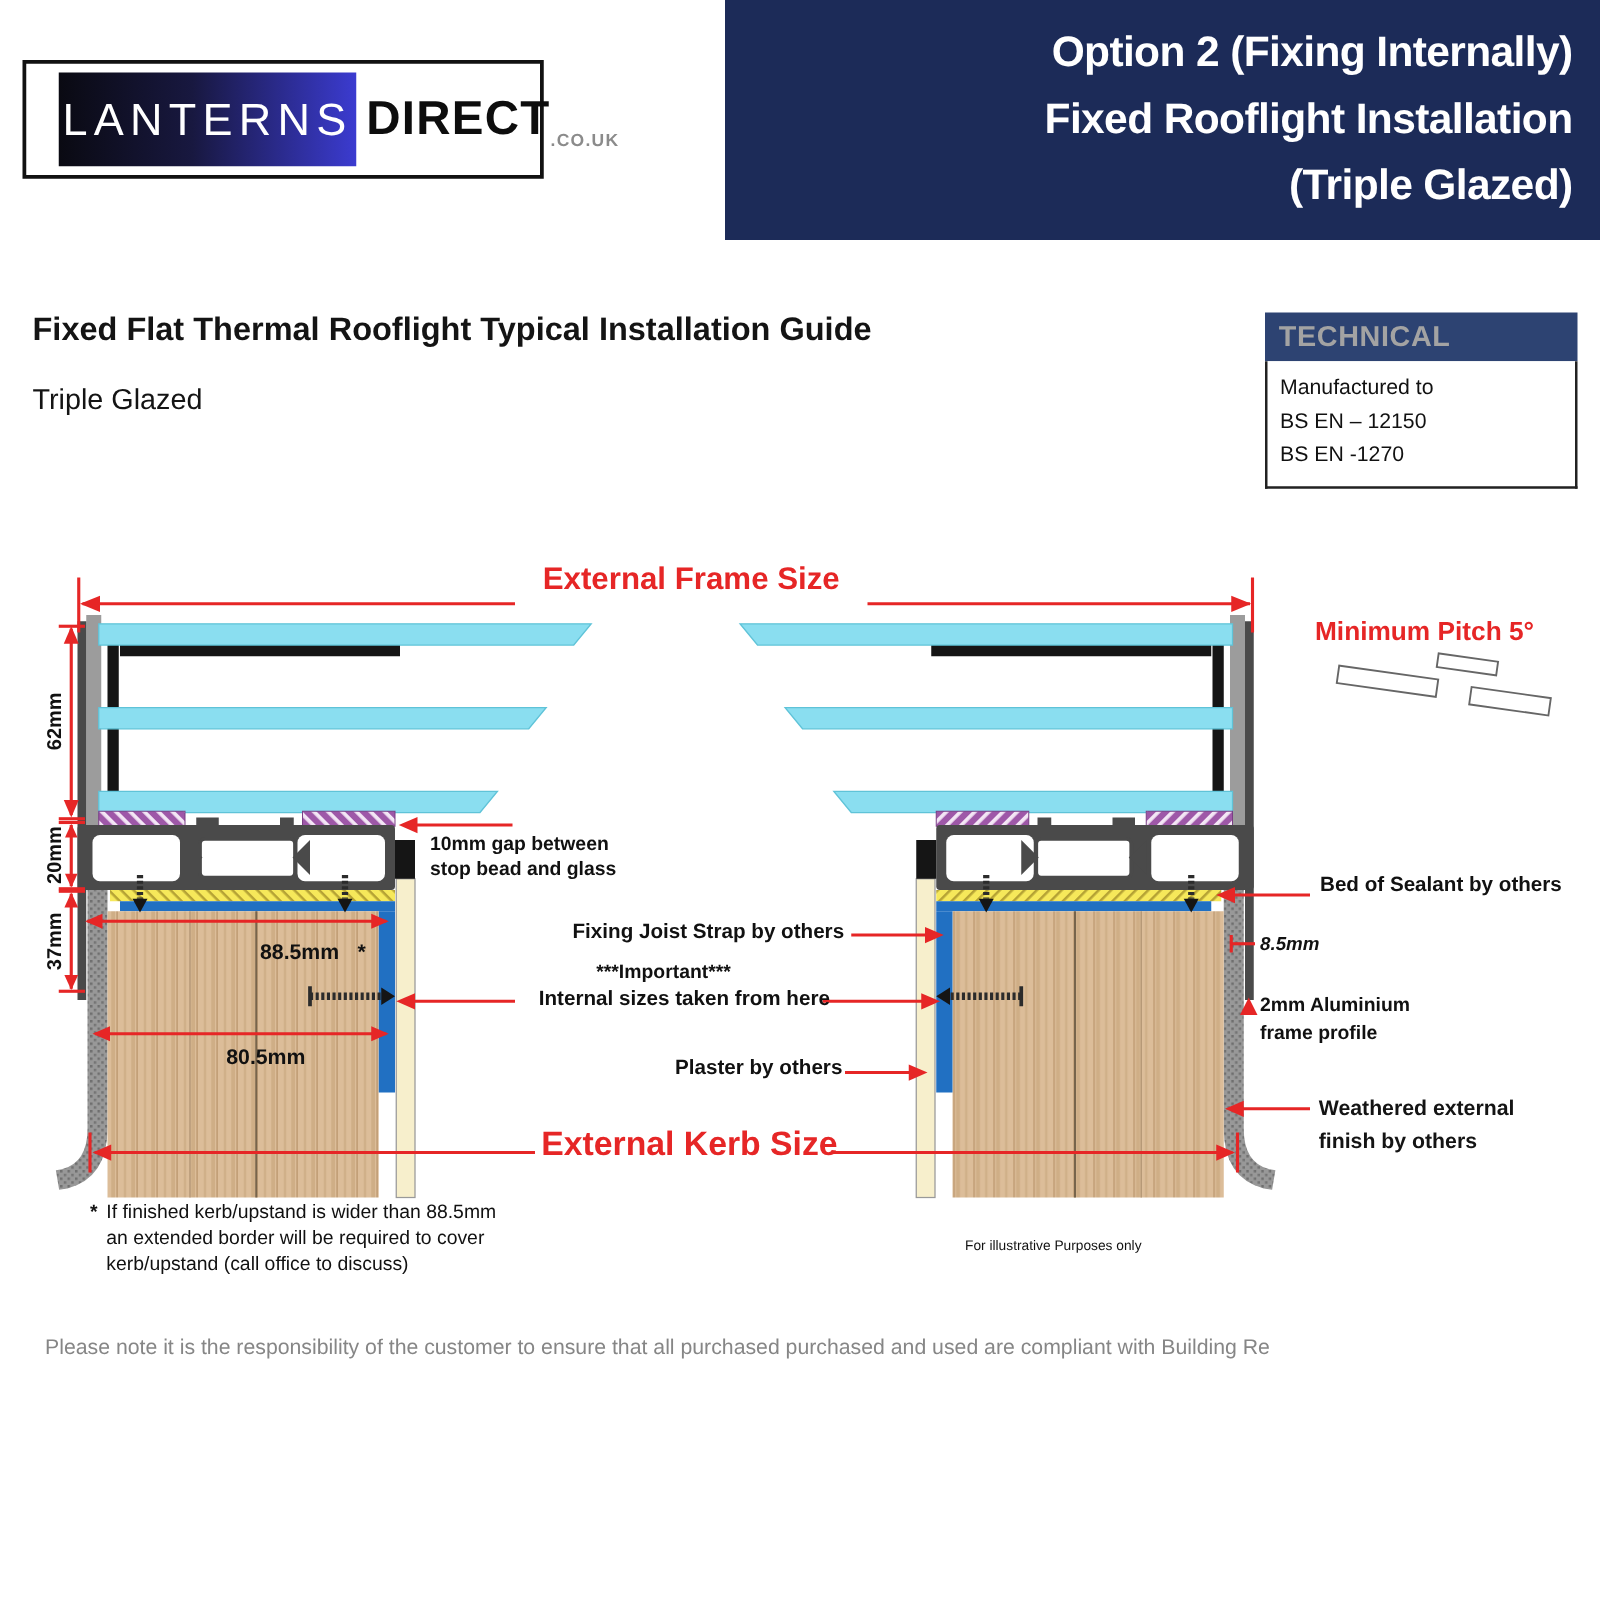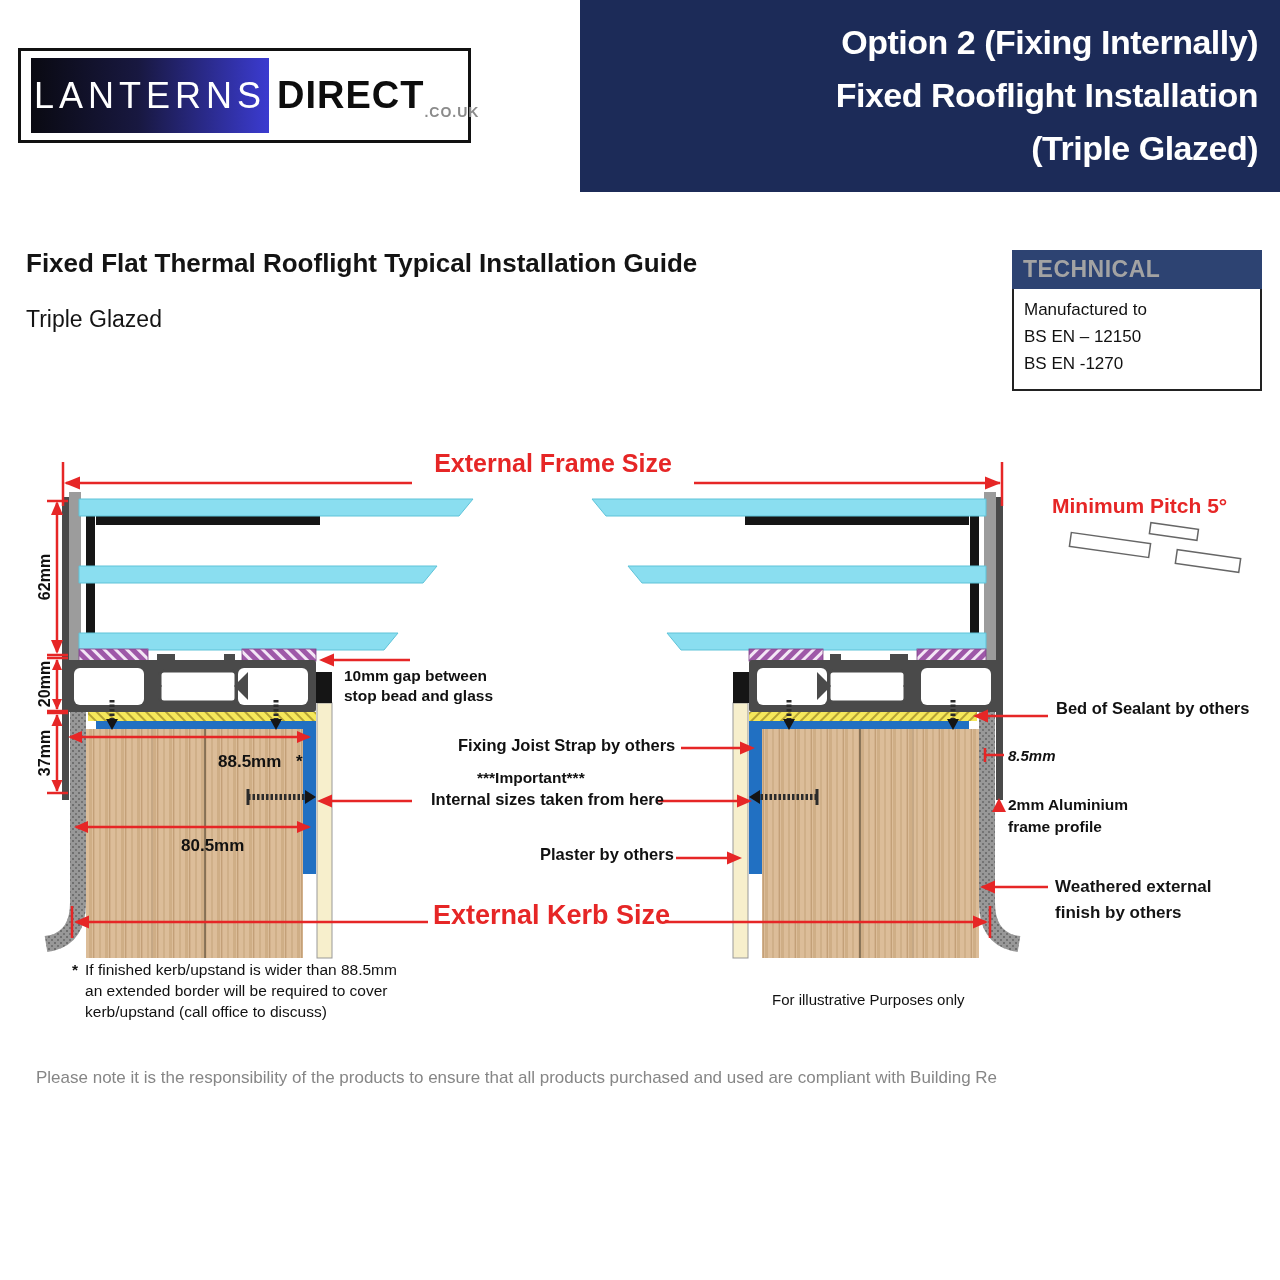--- a/index.html
+++ b/index.html
@@ -10,22 +10,22 @@
   .abs{position:absolute;}
   
   .banner{
     left:580px;top:0;width:700px;height:192px;
     background:var(--banner_bg,#1c2b58);color:#fff;text-align:right;
     box-sizing:border-box;padding:16px 22px 0 0;
     font-size:34px;font-weight:700;line-height:53px;letter-spacing:-0.5px;
   }
   
   .logo{
-    left:18px;top:48px;width:453px;height:95px;border:3px solid #111;background:#fff;
-    display:flex;align-items:center;box-sizing:border-box;padding:0 6px;
+    left:18px;top:48px;width:417px;height:95px;border:3px solid #111;background:#fff;
+    display:flex;align-items:center;box-sizing:border-box;padding:0 22px;
   }
   .logo-grad{
     width:238px;height:75px;margin-left:4px;flex:none;
     display:flex;align-items:center;justify-content:center;
     background:linear-gradient(90deg,#0a0a12 0%,#181840 45%,var(--logo_gradient_end,#3b3bd0) 100%);
   }
   .logo-primary{color:#fff;font-size:36px;letter-spacing:5px;font-weight:400;}
   .logo-secondary{font-size:38px;font-weight:700;color:#0d0d0d;letter-spacing:1px;margin-left:8px;}
   .logo-tld{font-size:14px;font-weight:700;color:#8b8b8b;align-self:flex-end;margin-bottom:20px;letter-spacing:1px;}
   
@@ -41,21 +41,21 @@
   
   .red{color:var(--accent_red,#e62626);}
   .frame-size-label{left:413px;top:449px;width:280px;text-align:center;font-size:25px;font-weight:700;}
   .pitch-label{left:1052px;top:494px;font-size:21px;font-weight:700;}
   .vdim{left:11px;width:70px;height:20px;text-align:center;transform:rotate(-90deg);font-weight:700;font-size:16px;color:#111;}
   .dimlabel{font-weight:700;font-size:17px;color:#111;}
   .callout{font-weight:700;font-size:16.5px;color:#111;}
   .small-callout{font-weight:700;font-size:15.5px;line-height:20px;color:#111;}
   .kerb-size-label{left:433px;top:900px;font-size:27px;font-weight:700;}
   .weathered-label{left:1055px;top:874px;font-weight:700;font-size:17px;line-height:26px;}
-  .illustrative{left:772px;top:991px;font-size:15px;color:#111;}
+  .illustrative{left:772px;top:991px;font-size:11px;color:#111;}
   .footnote{left:72px;top:959px;display:flex;font-size:15.5px;line-height:21px;color:#111;}
   .fn-star{font-weight:700;margin-right:7px;}
   .footer-note{left:36px;top:1068px;font-size:17px;color:#868686;}
 </style>
 </head>
 <body>
 
 <svg class="abs" style="left:0;top:0" width="1280" height="1280" viewBox="0 0 1280 1280">
   <defs>
     <pattern id="phatch" width="8" height="8" patternUnits="userSpaceOnUse" patternTransform="rotate(45)">
@@ -222,21 +222,21 @@
   </div>
 </div>
 
 <div class="abs red frame-size-label">External Frame Size</div>
 <div class="abs red pitch-label">Minimum Pitch 5°</div>
 
 <div class="abs vdim" style="top:567px;">62mm</div>
 <div class="abs vdim" style="top:674px;">20mm</div>
 <div class="abs vdim" style="top:743px;">37mm</div>
 
-<div class="abs dimlabel" style="left:202px;top:752px;padding-left:16px;">
+<div class="abs dimlabel" style="left:192px;top:752px;padding-left:16px;">
   <span>88.5mm</span>
   <span style="margin-left:10px;">*</span>
 </div>
 <div class="abs dimlabel" style="left:181px;top:836px;">80.5mm</div>
 
 <div class="abs small-callout" style="left:344px;top:666px;">
   <div>10mm gap between</div>
   <div>stop bead and glass</div>
 </div>
 
@@ -261,13 +261,13 @@
   <span class="fn-star">*</span>
   <div>
     <div>If finished kerb/upstand is wider than 88.5mm</div>
     <div>an extended border will be required to cover</div>
     <div>kerb/upstand (call office to discuss)</div>
   </div>
 </div>
 
 <div class="abs illustrative">For illustrative Purposes only</div>
 
-<div class="abs footer-note">Please note it is the responsibility of the products to ensure that all products purchased and used are compliant with Building Re</div>
+<div class="abs footer-note">Please note it is the responsibility of the customer to ensure that all purchased purchased and used are compliant with Building Re</div>
 
 </body></html>

